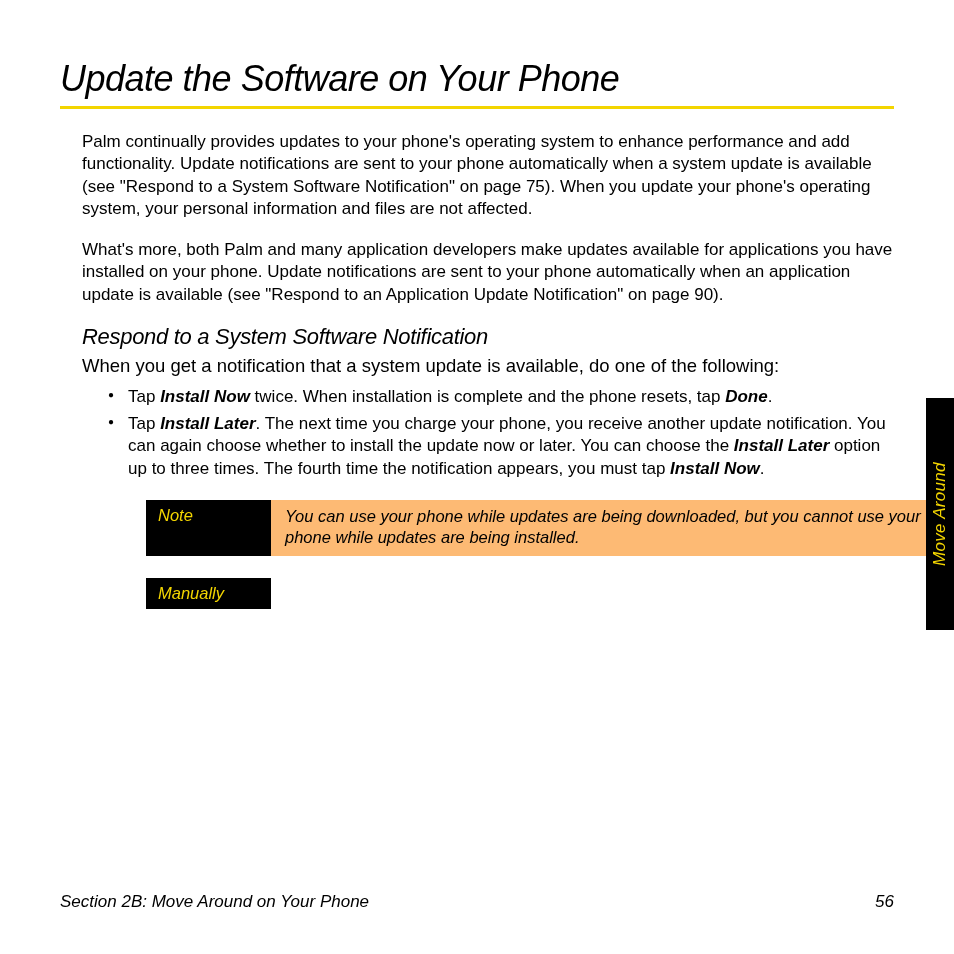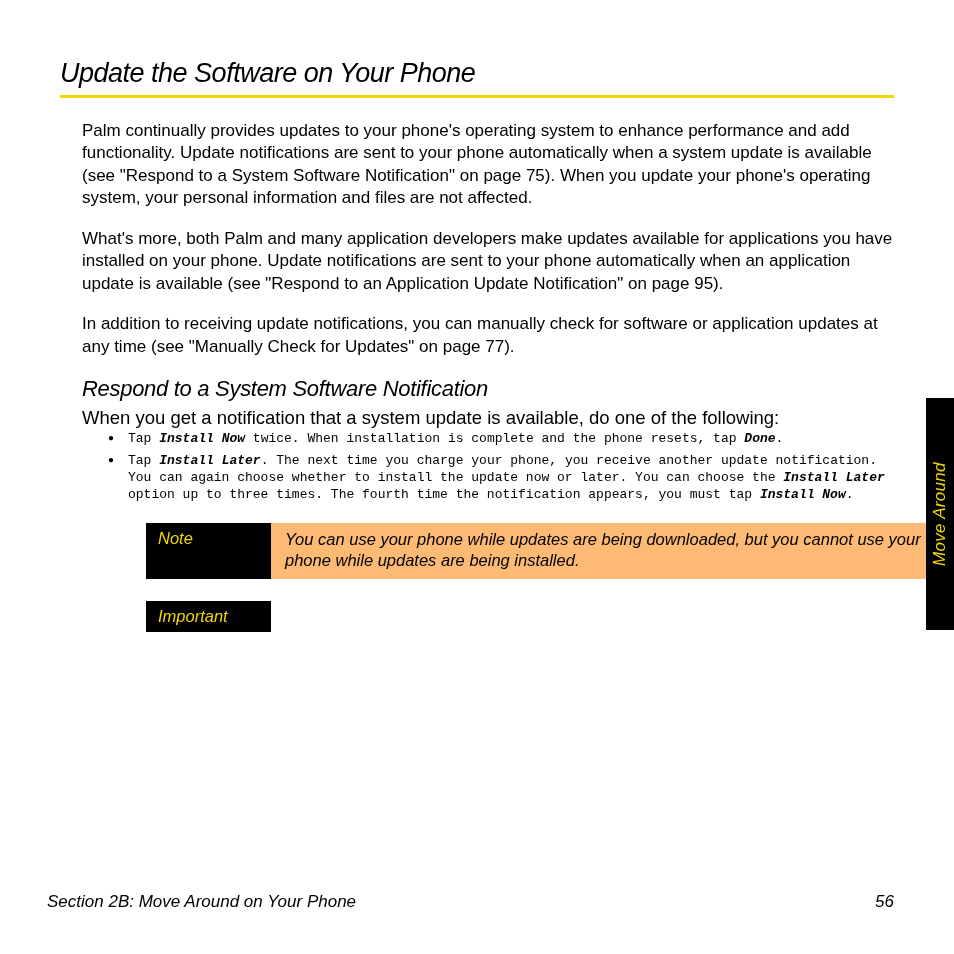--- a/index.html
+++ b/index.html
@@ -9,21 +9,21 @@
     color: #000;
     position: relative;
   }
   .page {
     width: 954px;
     height: 954px;
     padding: 58px 60px 0 60px;
     position: relative;
   }
   h1.title {
-    font-size: 27px;
+    font-size: 36px;
     font-style: italic;
     font-weight: 400;
     letter-spacing: -0.5px;
     padding-bottom: 6px;
     border-bottom: 3px solid #f3d500;
     margin-bottom: 22px;
   }
   .body-text {
     font-size: 17px;
     line-height: 1.32;
@@ -33,34 +33,33 @@
   h2.subhead {
     font-size: 22px;
     font-style: italic;
     font-weight: 400;
     margin: 10px 0 4px 22px;
     letter-spacing: -0.3px;
   }
   .lead {
     font-size: 18.5px;
     line-height: 1.32;
-    margin: 0 0 0 22px;
+    margin: 0 0 8px 22px;
   }
   ul.bullets {
     list-style: none;
     margin: 0 0 20px 48px;
     max-width: 800px;
   }
   ul.bullets li {
     position: relative;
-    font-size: 13px;
+    font-size: 17px;
     line-height: 1.32;
     padding-left: 20px;
     margin-bottom: 4px;
-    font-family: Liberation Mono, monospace;
   }
   ul.bullets li::before {
     content: "\25CF";
     position: absolute;
     left: 0;
     top: 2px;
     font-size: 10px;
   }
   .bi { font-weight: bold; font-style: italic; }
 
@@ -101,60 +100,59 @@
     writing-mode: vertical-rl;
     transform: rotate(180deg);
     display: flex;
     align-items: center;
     justify-content: center;
     letter-spacing: 0.3px;
   }
 
   .footer {
     position: absolute;
-    left: 47px;
+    left: 60px;
     right: 60px;
     bottom: 42px;
     display: flex;
     justify-content: space-between;
     font-style: italic;
     font-size: 17px;
   }
 </style>
 </head>
 <body>
 
 <div class="page">
 
   <h1 class="title">Update the Software on Your Phone</h1>
 
   <p class="body-text">Palm continually provides updates to your phone's operating system to enhance performance and add functionality. Update notifications are sent to your phone automatically when a system update is available (see "Respond to a System Software Notification" on page 75). When you update your phone's operating system, your personal information and files are not affected.</p>
-  <p class="body-text">What's more, both Palm and many application developers make updates available for applications you have installed on your phone. Update notifications are sent to your phone automatically when an application update is available (see "Respond to an Application Update Notification" on page 95).</p>
-  <p class="body-text">In addition to receiving update notifications, you can manually check for software or application updates at any time (see "Manually Check for Updates" on page 77).</p>
+  <p class="body-text">What's more, both Palm and many application developers make updates available for applications you have installed on your phone. Update notifications are sent to your phone automatically when an application update is available (see "Respond to an Application Update Notification" on page 90).</p>
 
   <h2 class="subhead">Respond to a System Software Notification</h2>
 
   <p class="lead">When you get a notification that a system update is available, do one of the following:</p>
 
   <ul class="bullets">
     <li>
       <span>Tap </span><span class="bi">Install Now</span><span> twice. When installation is complete and the phone resets, tap </span><span class="bi">Done</span><span>.</span>
     </li>
     <li>
       <span>Tap </span><span class="bi">Install Later</span><span>. The next time you charge your phone, you receive another update notification. You can again choose whether to install the update now or later. You can choose the </span><span class="bi">Install Later</span><span> option up to three times. The fourth time the notification appears, you must tap </span><span class="bi">Install Now</span><span>.</span>
     </li>
   </ul>
 
   <div class="callout">
     <div class="label">Note</div>
     <div class="text">You can use your phone while updates are being downloaded, but you cannot use your phone while updates are being installed.</div>
   </div>
 
   <div class="callout">
-    <div class="label">Important</div>
+    <div class="label">Manually</div>
   </div>
 
   <div class="side-tab">Move Around</div>
 
   <div class="footer">
     <span>Section 2B: Move Around on Your Phone</span>
     <span>56</span>
   </div>
 
 </div>

